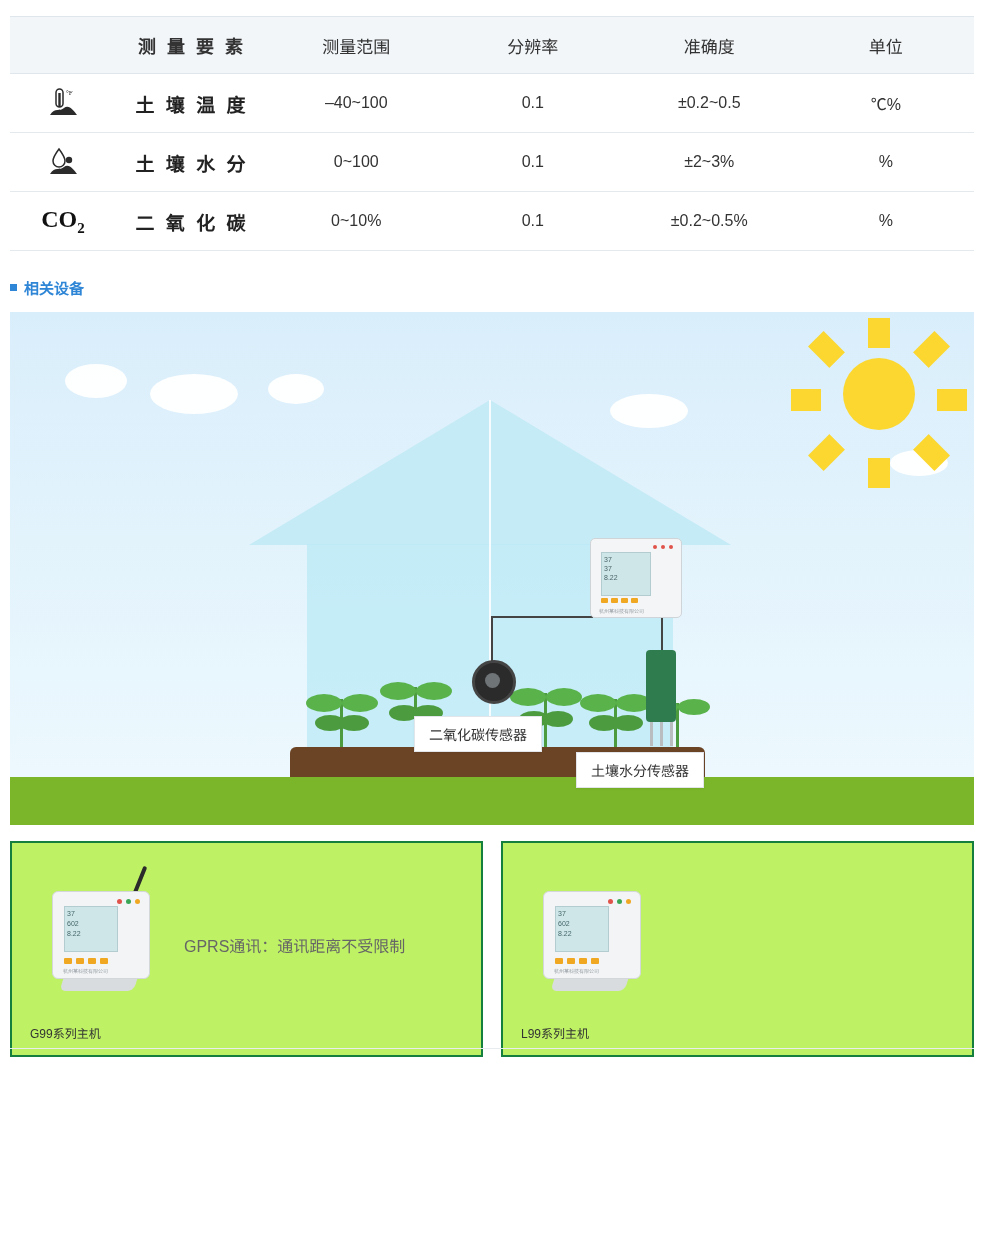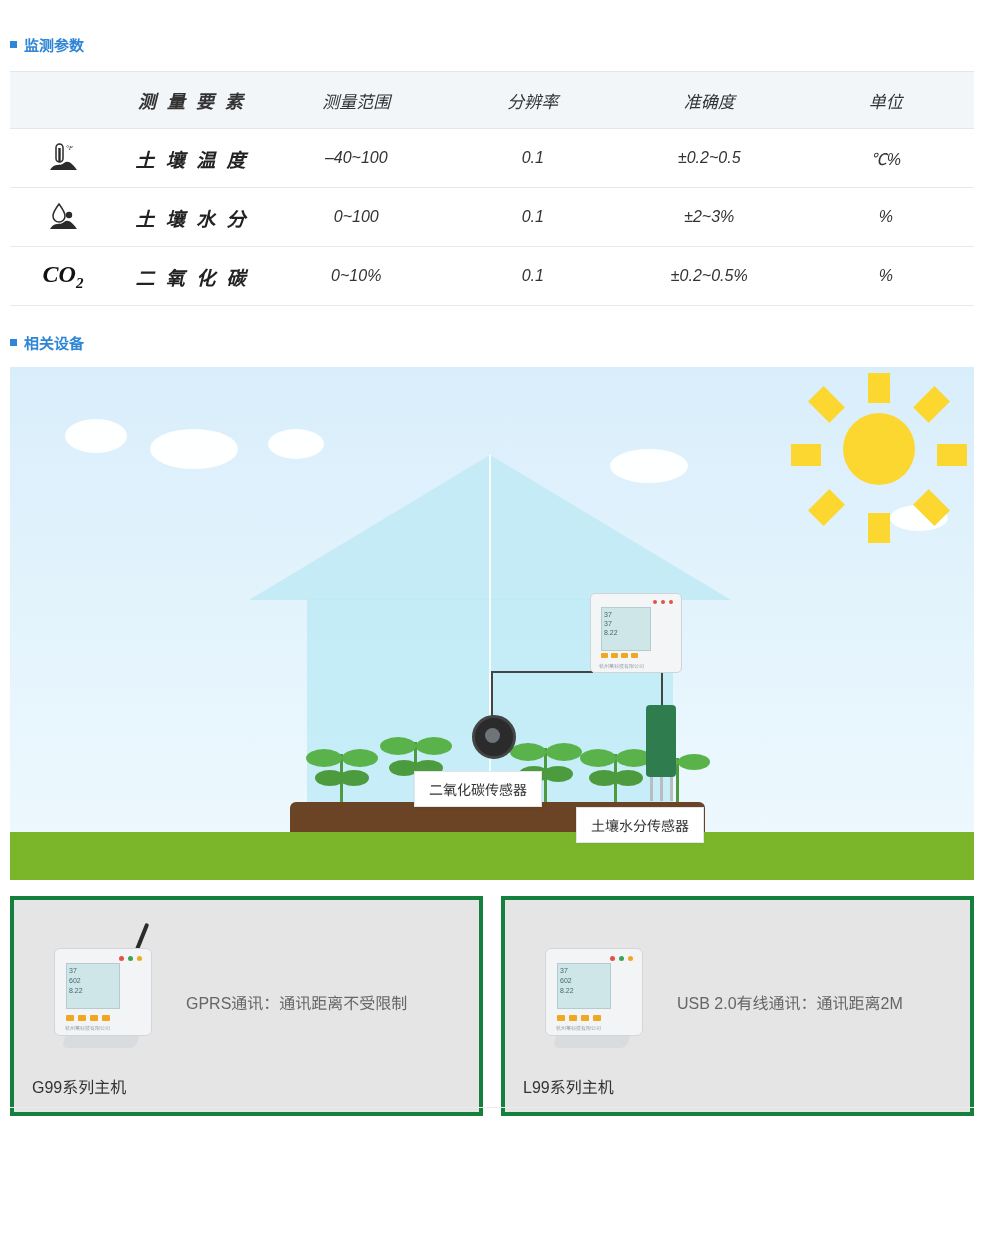--- a/index.html
+++ b/index.html
@@ -38,21 +38,20 @@
   }
   #head-params { margin-top: 34px; }
   #head-devices { margin-top: 26px; }
 
   
   .param-table {
     margin: 16px 10px 0 10px;
     width: 964px;
     border-collapse: collapse;
     table-layout: fixed;
-    font-style: italic;
   }
   .param-table th, .param-table td {
     border-bottom: 1px solid #e4e9ee;
     text-align: center;
     vertical-align: middle;
   }
   .param-table thead th {
     background: #f2f6f9;
     height: 54px;
     font-size: 17px;
@@ -233,29 +232,29 @@
 
   
   .cards {
     display: flex;
     gap: 18px;
     margin: 16px 10px 0 10px;
     width: 964px;
   }
   .card {
     flex: 1;
-    border: 4px solid #15803d;
-    background: #e5e5e5;
+    border: 2px solid #15803d;
+    background: #bef264;
     height: 212px;
     position: relative;
   }
   .card .caption {
     position: absolute;
     left: 18px; bottom: 14px;
-    font-size: 16px;
+    font-size: 12px;
     color: #333;
   }
   .card .desc {
     position: absolute;
     left: 172px; top: 90px;
     font-size: 16px;
     color: #666;
   }
   .host-img {
     position: absolute;
@@ -301,24 +300,20 @@
     left: 10px; bottom: 8px;
     width: 964px;
     border-top: 1px solid #e8ecef;
   }
 </style>
 </head>
 <body>
 
 <div class="page">
 
-  <div class="section-head" id="head-params">
-    <span class="bullet"></span>
-    <span>监测参数</span>
-  </div>
 
   <table class="param-table">
     <thead>
       <tr>
         <th class="icon-col"></th>
         <th class="name-col">测 量 要 素</th>
         <th>测量范围</th>
         <th>分辨率</th>
         <th>准确度</th>
         <th>单位</th>
@@ -510,20 +505,19 @@
           <div class="screen">37<br>602<br>8.22</div>
           <div class="btns">
               <i></i>
               <i></i>
               <i></i>
               <i></i>
             </div>
           <div class="brand">杭州某科技有限公司</div>
         </div>
       </div>
-      <div class="desc">USB 2.0有线通讯：通讯距离2M</div>
       <div class="caption">L99系列主机</div>
     </div>
 
   </div>
 
   <div class="bottom-rule"></div>
 </div>
 
 </body></html>

